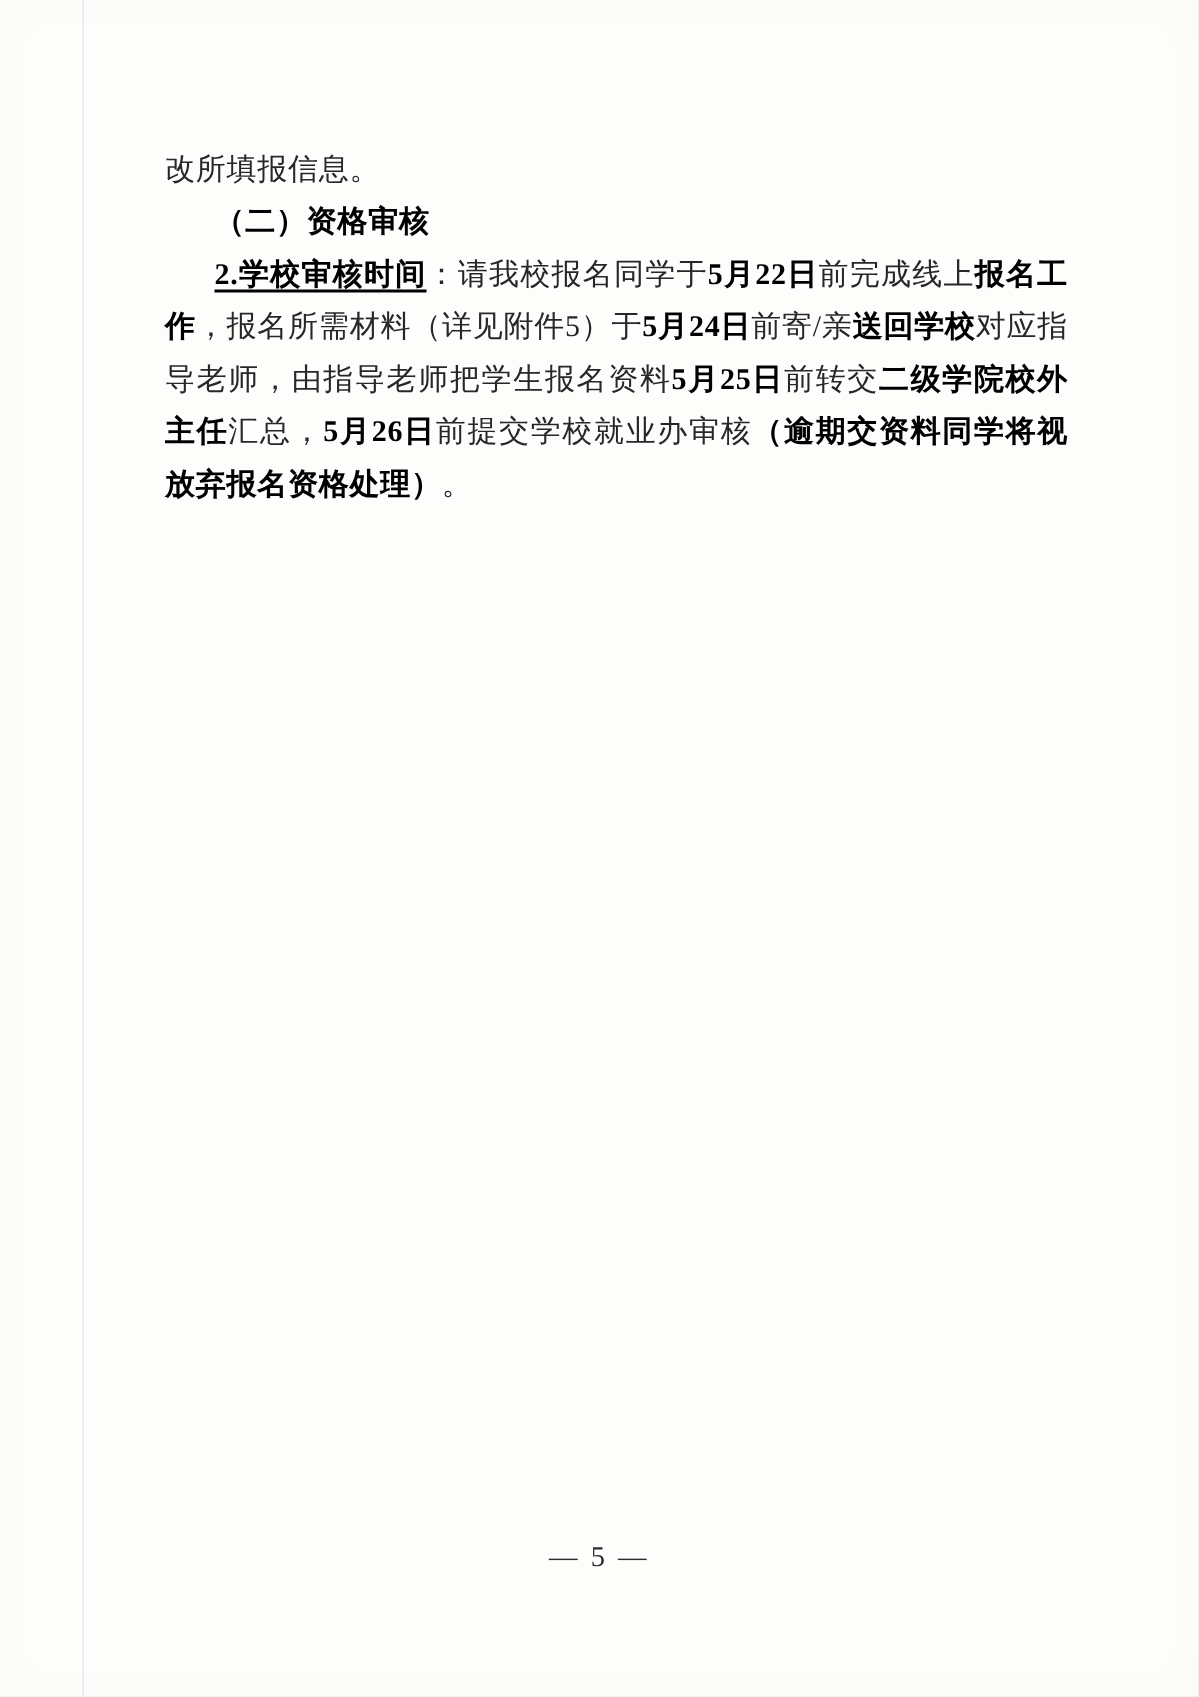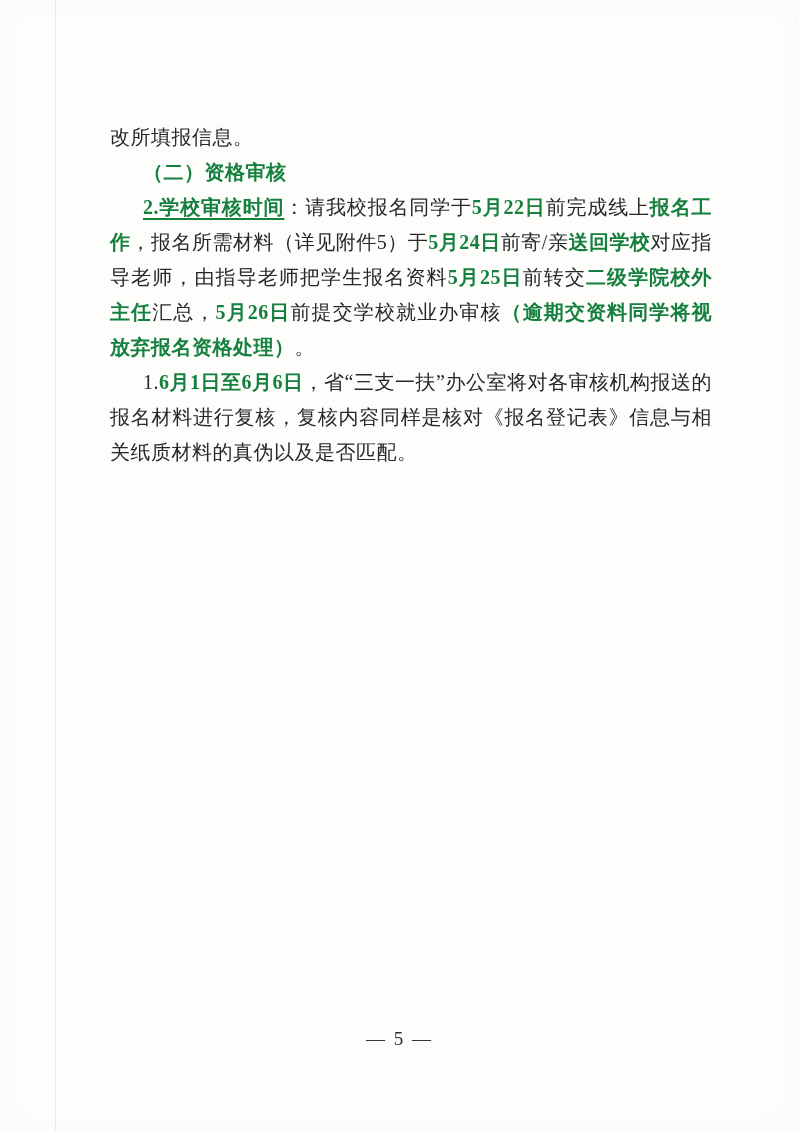--- a/index.html
+++ b/index.html
@@ -22,39 +22,39 @@
   .scan-line {
     position: absolute;
     left: 55px;
     top: 0;
     width: 1px;
     height: 1131px;
     background: #e9e9e9;
   }
   .content {
     position: absolute;
-    top: 120px;
+    top: 96px;
     left: 110px;
     width: 602px;
   }
   .para {
     margin: 0;
     font-size: 20px;
     line-height: 35px;
     letter-spacing: 0.5px;
     text-align: justify;
     text-indent: 33px;
     word-break: break-all;
   }
   .para.no-indent {
     text-indent: 0;
   }
   .para .bold {
     font-weight: bold;
-    color: #15803d;
+    color: #000000;
   }
   .para .underline {
     text-decoration: underline;
     text-underline-offset: 4px;
     font-family: Liberation Serif, serif;
   }
   .footer {
     position: absolute;
     top: 1028px;
     left: 0;
@@ -67,16 +67,15 @@
 </style>
 </head>
 <body>
 
 <div class="page">
   <div class="scan-line"></div>
   <div class="content">
       <p class="para no-indent"><span>改所填报信息。</span></p>
       <p class="para"><span class="bold">（二）资格审核</span></p>
       <p class="para"><span class="bold underline">2.学校审核时间</span><span>：请我校报名同学于</span><span class="bold">5月22日</span><span>前完成线上</span><span class="bold">报名工作</span><span>，报名所需材料（详见附件5）于</span><span class="bold">5月24日</span><span>前寄/亲</span><span class="bold">送回学校</span><span>对应指导老师，由指导老师把学生报名资料</span><span class="bold">5月25日</span><span>前转交</span><span class="bold">二级学院校外主任</span><span>汇总，</span><span class="bold">5月26日</span><span>前提交学校就业办审核</span><span class="bold">（逾期交资料同学将视放弃报名资格处理）</span><span>。</span></p>
-      <p class="para"><span>1.</span><span class="bold">6月1日至6月6日</span><span>，省“三支一扶”办公室将对各审核机构报送的报名材料进行复核，复核内容同样是核对《报名登记表》信息与相关纸质材料的真伪以及是否匹配。</span></p>
     </div>
   <div class="footer">— 5 —</div>
 </div>
 
 </body></html>

